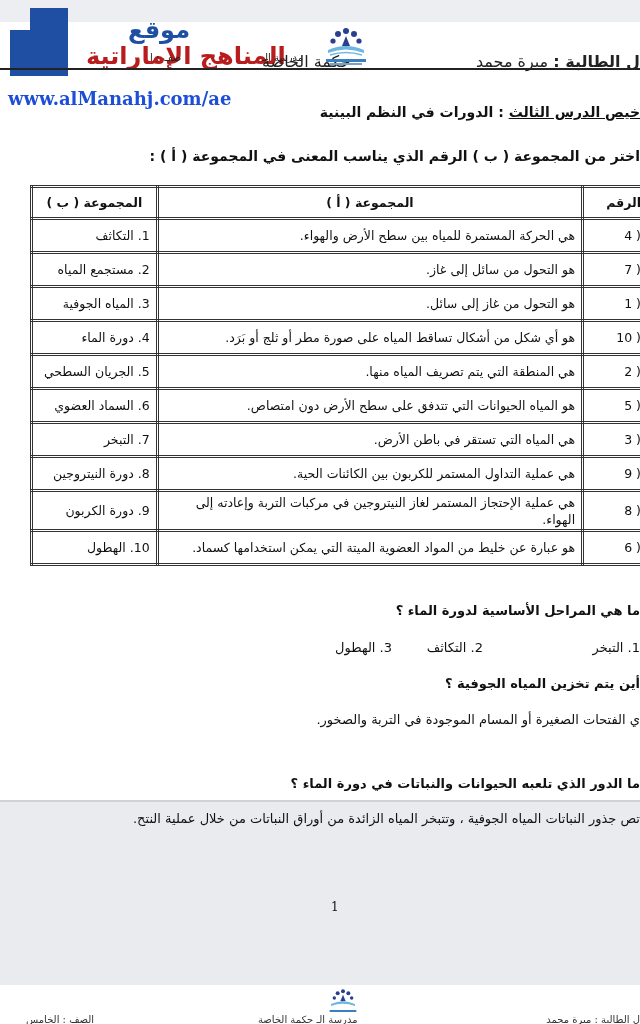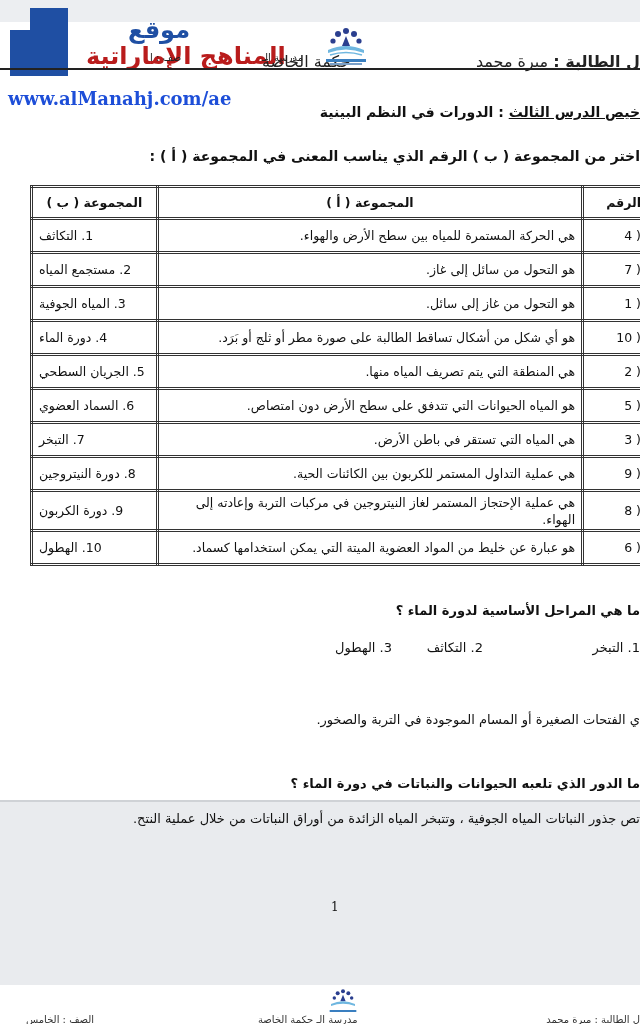--- a/index.html
+++ b/index.html
@@ -32,21 +32,21 @@
   .lesson-title { position: absolute; right: 0; top: 104px; font-size: 14px; font-weight: bold; direction: rtl; white-space: nowrap; }
   .lesson-title .ul { text-decoration: underline; }
   .instruction { position: absolute; right: 0; top: 148px; font-size: 14px; font-weight: bold; direction: rtl; white-space: nowrap; }
 
   
   .match-table { position: absolute; left: 30px; top: 185px; width: 620px; border-collapse: collapse; direction: rtl; border: 3px double #333; }
   .match-table td, .match-table th { border: 3px double #333; font-size: 12.5px; padding: 0 6px; height: 34px; vertical-align: middle; }
   .match-table th { font-weight: bold; height: 32px; }
   .col-num { width: 66px; text-align: right; font-size: 14px; }
   .col-a { width: 428px; text-align: right; }
-  .col-b { width: 126px; text-align: left; }
+  .col-b { width: 126px; text-align: right; }
   .match-table th.col-a { text-align: center; }
   .match-table th.col-b { text-align: center; }
   .match-table tr.tall td { height: 40px; line-height: 17px; }
 
   
   .q { position: absolute; right: 0; direction: rtl; white-space: nowrap; font-size: 13px; }
   .q.bold { font-weight: bold; }
   .q1 { top: 603px; }
   .stages { position: absolute; top: 640px; direction: rtl; font-size: 13px; white-space: nowrap; }
   .stage1 { right: 0; }
@@ -131,21 +131,21 @@
       <td class="col-a">هو التحول من سائل إلى غاز.</td>
       <td class="col-b">2. مستجمع المياه</td>
     </tr>
     <tr>
       <td class="col-num">(  1</td>
       <td class="col-a">هو التحول من غاز إلى سائل.</td>
       <td class="col-b">3. المياه الجوفية</td>
     </tr>
     <tr>
       <td class="col-num">( 10</td>
-      <td class="col-a">هو أي شكل من أشكال تساقط الطالبة على صورة مطر أو ثلج أو بَرَد.</td>
+      <td class="col-a">هو أي شكل من أشكال تساقط المياه على صورة مطر أو ثلج أو بَرَد.</td>
       <td class="col-b">4. دورة الماء</td>
     </tr>
     <tr>
       <td class="col-num">(  2</td>
       <td class="col-a">هي المنطقة التي يتم تصريف المياه منها.</td>
       <td class="col-b">5. الجريان السطحي</td>
     </tr>
     <tr>
       <td class="col-num">(  5</td>
       <td class="col-a">هو المياه الحيوانات التي تتدفق على سطح الأرض دون امتصاص.</td>
@@ -172,20 +172,21 @@
       <td class="col-b">10. الهطول</td>
     </tr>
   </tbody>
     </table>
 
   <div class="q bold q1">ما هي المراحل الأساسية لدورة الماء ؟</div>
   <div class="stages stage1">1.  التبخر</div>
   <div class="stages stage2">2. التكاثف</div>
   <div class="stages stage3">3. الهطول</div>
 
+  <div class="q bold q2">أين يتم تخزين المياه الجوفية ؟</div>
   <div class="q a2">ي الفتحات الصغيرة أو المسام الموجودة في التربة والصخور.</div>
 
 
   <div class="q a4a">تص جذور النباتات المياه الجوفية ، وتتبخر المياه الزائدة من أوراق النباتات من خلال عملية النتح.</div>
   <div class="q bold q4">ما الدور الذي تلعبه الحيوانات والنباتات في دورة الماء ؟</div>
 
   <div class="page-num">1</div>
 </div>
 
 <div class="page2">

